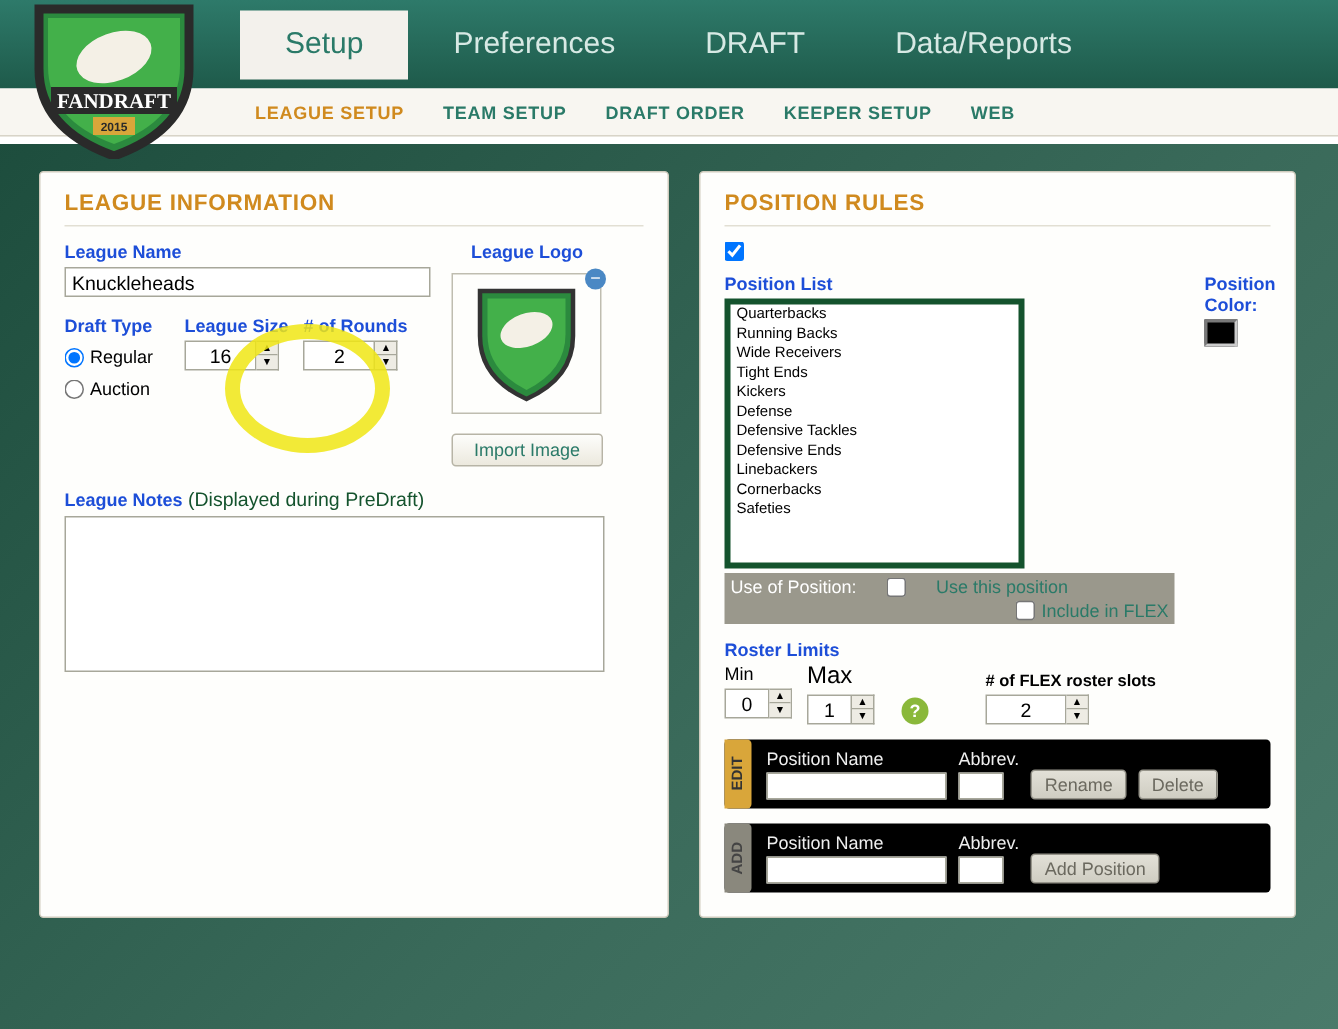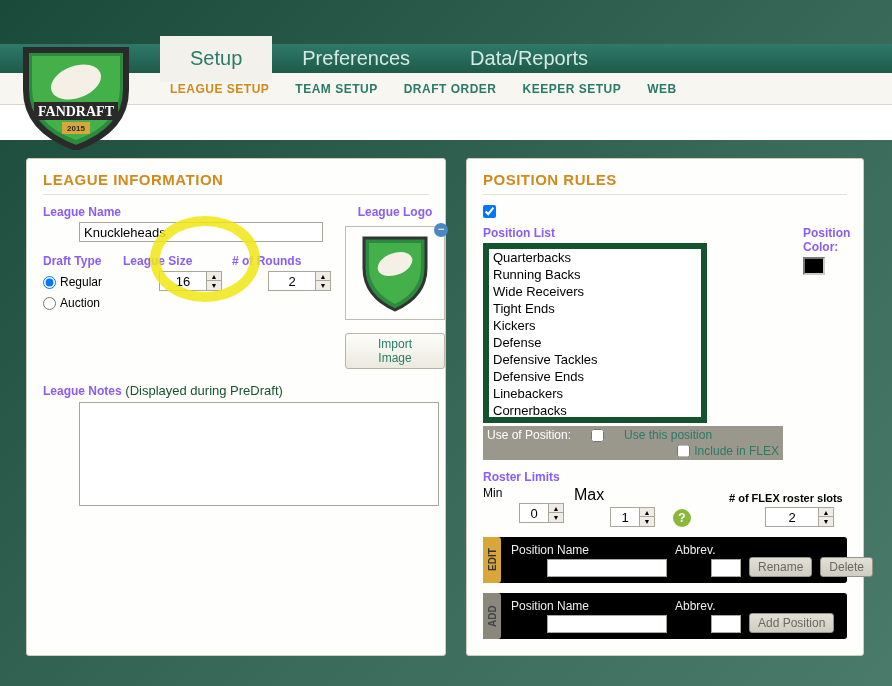--- a/index.html
+++ b/index.html
@@ -13,24 +13,23 @@
     font-size: 13px;
   }
   .topbar {
     position: relative;
     height: 96px;
     background: #fff;
   }
   .tabbar {
     display: flex;
     align-items: center;
-    height: 29px;
+    height: 59px;
     background: linear-gradient(#2e7a6a, #1e5a4a);
     padding-left: 160px;
-    margin-top: 44px;
   }
   .tab {
     color: #d7e9e4;
     font-size: 20px;
     padding: 0 30px;
     height: 46px;
     display: flex;
     align-items: center;
     cursor: pointer;
     font-weight: 400;
@@ -86,27 +85,26 @@
     color: #d08a1e;
     font-size: 15px;
     font-weight: bold;
     letter-spacing: 0.5px;
     border-bottom: 1px solid #e2dfd3;
     padding-bottom: 6px;
     margin-bottom: 10px;
   }
   .row { display: flex; gap: 14px; }
   .field { display: flex; flex-direction: column; gap: 3px; }
-  label, .lbl { font-size: 12px; font-weight: bold; color: #8b5cf6; }
+  label, .lbl { font-size: 12px; font-weight: bold; color: #1d4ed8; }
   input[type=text], textarea, select {
     border: 1px solid #a7a79a;
     font-size: 13px;
     padding: 0 4px;
     background: #fff;
-    margin-left: 36px;
   }
   .league-name { width: 244px; height: 20px; }
   .spinner {
     display: flex;
     align-items: center;
   }
   .spinner input {
     width: 48px;
     height: 20px;
     text-align: center;
@@ -143,24 +141,24 @@
     color: #2a7a68;
     font-size: 12px;
     padding: 3px 14px;
     cursor: pointer;
   }
   .notes { width: 360px; height: 104px; resize: none; }
   .notes-wrap { position: relative; }
   .hint { color: #14532d; font-weight: normal; }
   .checkbox-row { display:flex; align-items:center; gap:4px; color:#2a7a68; font-size:12px; margin-bottom:8px;}
   .position-list {
-    width: 224px; height: 180px;
-    border: 6px solid #14532d;
+    width: 200px; height: 180px;
+    border: 4px solid #14532d;
     overflow-y: scroll;
-    font-size: 13px;
+    font-size: 10px;
     background:#fff;
   }
   .position-list div { padding: 1px 4px; cursor: pointer; }
   .use-bar {
     background: #9a988c;
     color: #fff;
     font-size: 12px;
     padding: 2px 4px;
     width: 300px;
   }
@@ -233,20 +231,21 @@
       <ellipse cx="60" cy="42" rx="26" ry="16" fill="#f4f0e6" transform="rotate(-20 60 42)"></ellipse>
       <rect x="18" y="62" width="84" height="18" fill="#2a2a2a"></rect>
       <text x="60" y="76" text-anchor="middle" fill="#fff" font-family="Arial Black" font-size="14" font-weight="900">FANDRAFT</text>
       <rect x="46" y="82" width="28" height="12" fill="#d9a63a"></rect>
       <text x="60" y="91" text-anchor="middle" fill="#2a2a2a" font-size="8" font-weight="bold">2015</text>
     </svg>
   </div>
   <div class="tabbar">
     <div class="tab active">Setup</div>
     <div class="tab">Preferences</div>
+    <div class="tab">DRAFT</div>
     <div class="tab">Data/Reports</div>
   </div>
   <div class="subnav">
     <a href="#" class="active">LEAGUE SETUP</a>
     <a href="#">TEAM SETUP</a>
     <a href="#">DRAFT ORDER</a>
     <a href="#">KEEPER SETUP</a>
     <a href="#">WEB</a>
   </div>
 </div>

